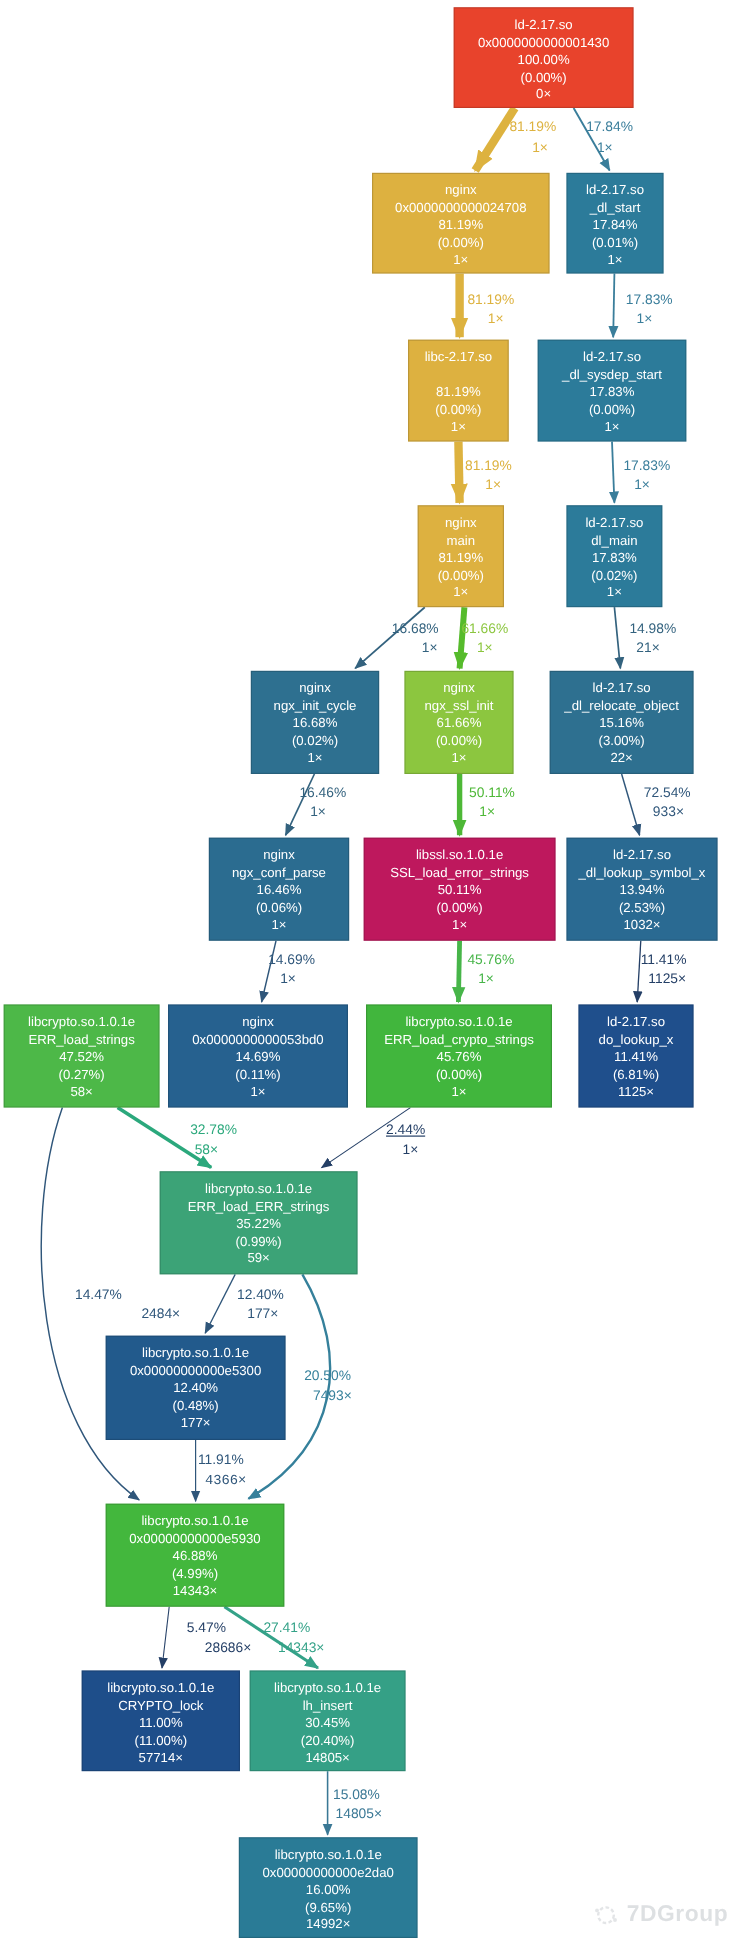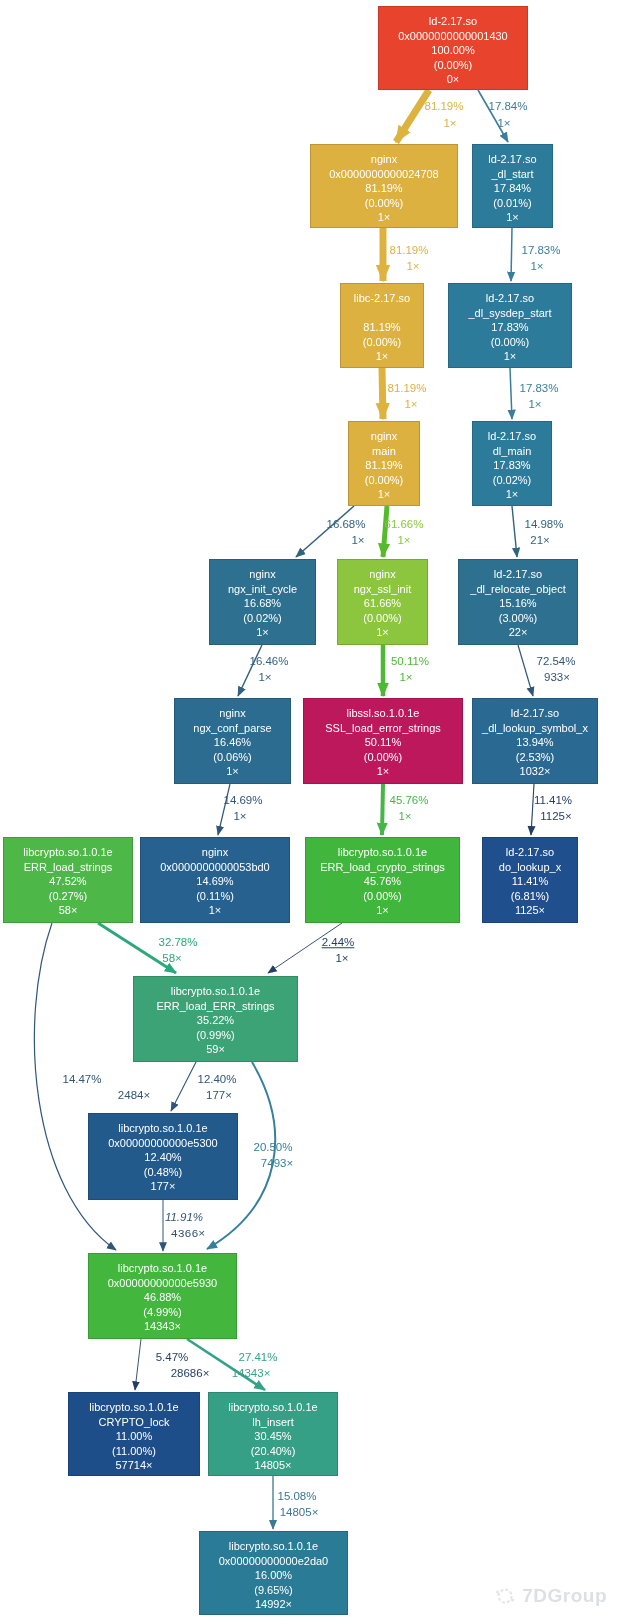--- a/index.html
+++ b/index.html
@@ -173,25 +173,25 @@
     <div class="edge-label" style="left: 178px; top: 943px; color: rgb(43, 168, 124);">32.78%</div>
     <div class="edge-label" style="left: 172px; top: 959px; color: rgb(43, 168, 124);">58×</div>
     <div class="edge-label" style="left: 338px; top: 943px; color: rgb(36, 63, 102); text-decoration: underline;">2.44%</div>
     <div class="edge-label" style="left: 342px; top: 959px; color: rgb(36, 63, 102);">1×</div>
     <div class="edge-label" style="left: 82px; top: 1080px; color: rgb(47, 86, 122); text-align: center;">14.47%</div>
     <div class="edge-label" style="left: 102px; top: 1096px; color: rgb(47, 86, 122); margin-left: 32px;">2484×</div>
     <div class="edge-label" style="left: 217px; top: 1080px; color: rgb(47, 86, 122);">12.40%</div>
     <div class="edge-label" style="left: 219px; top: 1096px; color: rgb(47, 86, 122);">177×</div>
     <div class="edge-label" style="left: 273px; top: 1148px; color: rgb(53, 128, 155);">20.50%</div>
     <div class="edge-label" style="left: 277px; top: 1164px; color: rgb(53, 128, 155);">7493×</div>
-    <div class="edge-label" style="left: 184px; top: 1218px; color: rgb(47, 86, 122); font-style: italic;">11.91%</div>
+    <div class="edge-label" style="left: 184px; top: 1218px; color: rgb(47, 86, 122);">11.91%</div>
     <div class="edge-label" style="left: 188px; top: 1234px; color: rgb(47, 86, 122); font-family: Liberation Mono, monospace;">4366×</div>
     <div class="edge-label" style="left: 172px; top: 1358px; color: rgb(36, 63, 102);">5.47%</div>
     <div class="edge-label" style="left: 190px; top: 1374px; color: rgb(36, 63, 102);">28686×</div>
-    <div class="edge-label" style="left: 258px; top: 1358px; color: rgb(52, 162, 136);">27.41%</div>
+    <div class="edge-label" style="left: 239px; top: 1358px; color: rgb(52, 162, 136);">27.41%</div>
     <div class="edge-label" style="left: 251px; top: 1374px; color: rgb(52, 162, 136);">14343×</div>
     <div class="edge-label" style="left: 297px; top: 1497px; color: rgb(58, 120, 149);">15.08%</div>
     <div class="edge-label" style="left: 299px; top: 1513px; color: rgb(58, 120, 149);">14805×</div>
     <div class="node" style="left: 378px; top: 6px; width: 150px; height: 84px; background: rgb(232, 67, 44);">
       <div class="nline">ld-2.17.so</div>
       <div class="nline">0x0000000000001430</div>
       <div class="nline">100.00%</div>
       <div class="nline">(0.00%)</div>
       <div class="nline">0×</div>
     </div>

